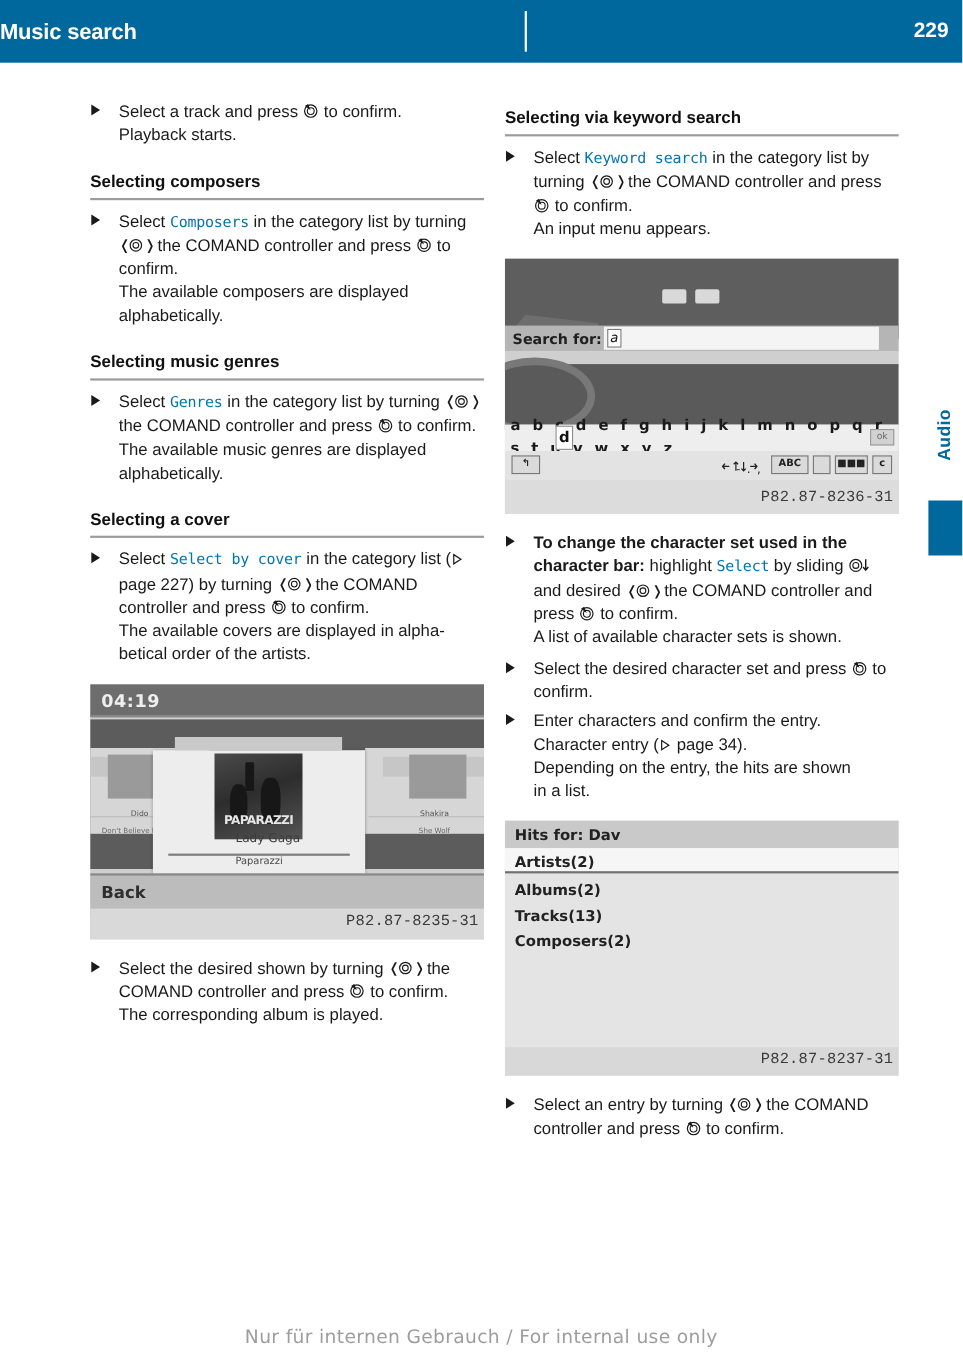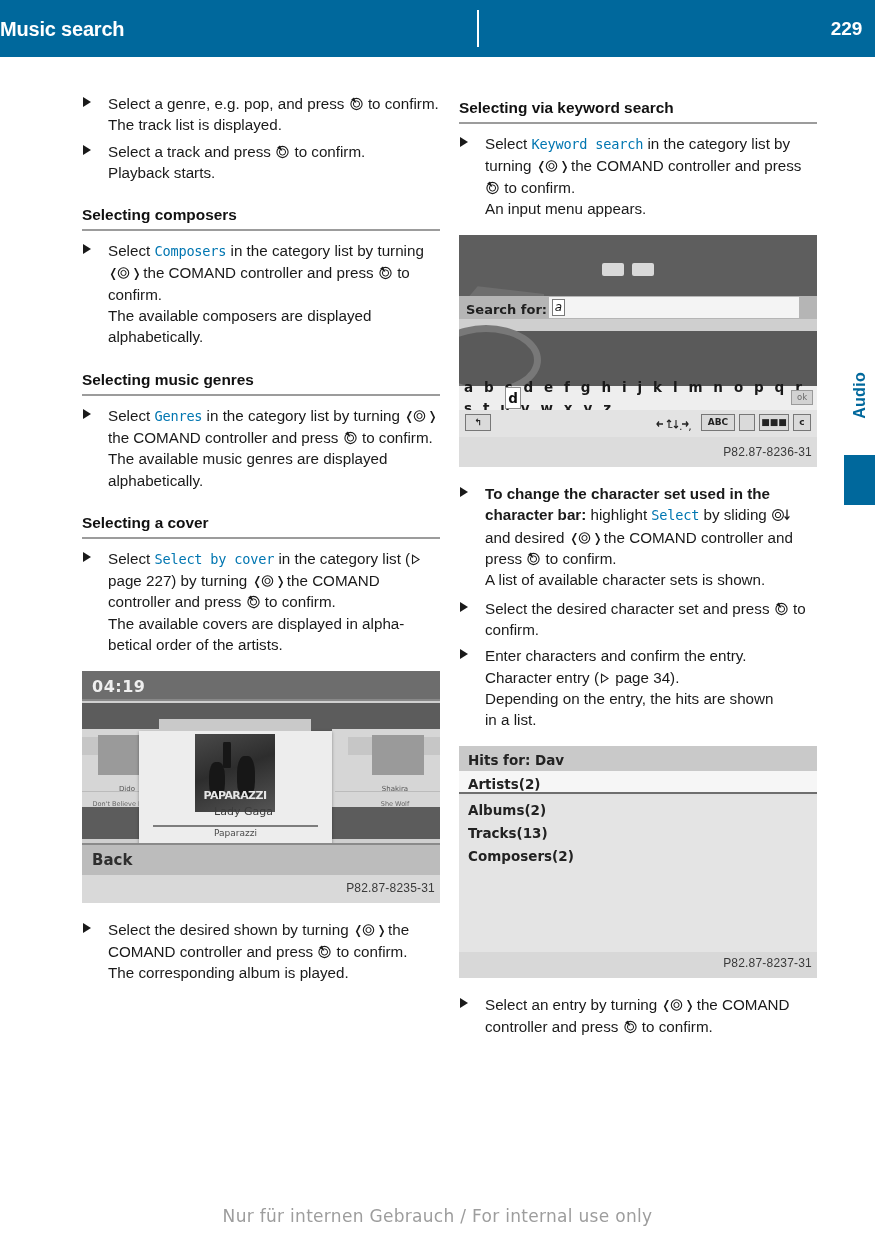--- a/index.html
+++ b/index.html
@@ -140,23 +140,23 @@
     width: 358px;
     height: 232px;
     position: relative;
     overflow: hidden;
     background: #cfcfcf;
   }
   .fig-caption {
     position: absolute;
     right: 5px;
     bottom: 4px;
-    font-size: 12px;
+    font-size: 14px;
     color: #3a3a3a;
-    font-family: Liberation Sans, sans-serif;
+    font-family: Liberation Mono, monospace;
     letter-spacing: 0.2px;
     margin-top: 32px;
   }
 
   
   .cf-top {
     position: absolute; left:0; top:0; width:100%; height: 30px;
     background: #6d6d6d;
     border-bottom: 2px solid #888;
   }
@@ -387,31 +387,20 @@
   <span class="header-title">Music search</span>
   <span class="header-divider"></span>
   <span class="header-page">229</span>
 </div>
 
 <div class="side-tab-label">Audio</div>
 <div class="side-tab-block"></div>
 
 <div class="col col-left">
 
-  <div class="step">
-    <span class="step-marker"></span>
-    <span>Select a genre, e.g. pop, and press</span>
-    <span class="g"><svg width="15" height="15" viewBox="0 0 15 15">
-          <circle cx="7.5" cy="8" r="5.6" fill="none" stroke="#1a1a1a" stroke-width="1.1"></circle>
-          <circle cx="7.5" cy="8" r="3.1" fill="none" stroke="#1a1a1a" stroke-width="1"></circle>
-          <path d="M2.2 3.4 L7.4 7.3 L5.0 1.6 Z" fill="#1a1a1a"></path>
-        </svg></span>
-    <span>to confirm.</span>
-    <div class="result" style="padding-left:0">The track list is displayed.</div>
-  </div>
 
   <div class="step tight">
     <span class="step-marker"></span>
     <span>Select a track and press</span>
     <span class="g"><svg width="15" height="15" viewBox="0 0 15 15">
           <circle cx="7.5" cy="8" r="5.6" fill="none" stroke="#1a1a1a" stroke-width="1.1"></circle>
           <circle cx="7.5" cy="8" r="3.1" fill="none" stroke="#1a1a1a" stroke-width="1"></circle>
           <path d="M2.2 3.4 L7.4 7.3 L5.0 1.6 Z" fill="#1a1a1a"></path>
         </svg></span>
     <span>to confirm.</span>

